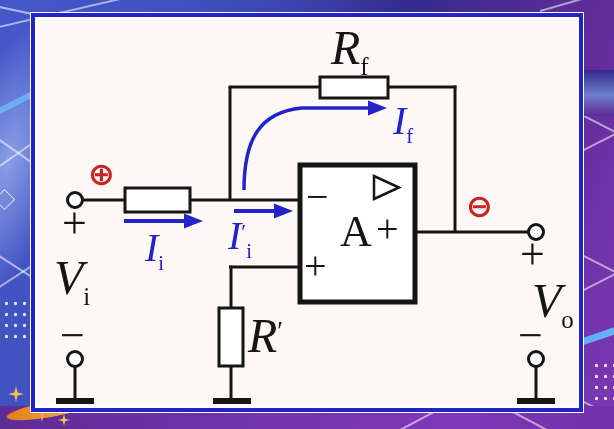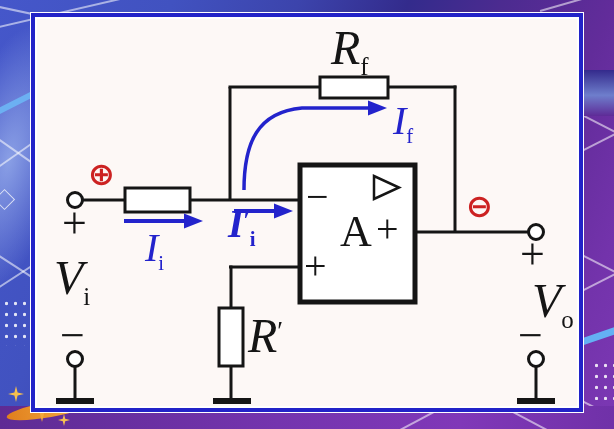--- a/index.html
+++ b/index.html
@@ -126,21 +126,21 @@
     </g>
   </svg>
 
 
   <span class="clabel" style="left:331px;top:24px;"><span>R</span><sub>f</sub></span>
 
   <span class="clabel" style="left:248px;top:312px;"><span>R</span><span class="prime">′</span></span>
 
   <span class="clabel blue" style="left:145px;top:208px;margin-top:20px;"><span>I</span><sub>i</sub></span>
 
-  <span class="clabel blue" style="left:228px;top:204px;font-weight:bold;"><span>I</span><span class="prime">′</span><sub>i</sub></span>
+  <span class="clabel blue" style="left:228px;top:216px;"><span>I</span><span class="prime">′</span><sub>i</sub></span>
 
   <span class="clabel blue" style="left:393px;top:101px;"><span>I</span><sub>f</sub></span>
 
   <span class="clabel" style="left:54px;top:254px;"><span>V</span><sub>i</sub></span>
 
   <span class="clabel" style="left:532px;top:277px;"><span>V</span><sub>o</sub></span>
 
   <span class="sign" style="left:62px;top:202px;">+</span>
   <span class="sign" style="left:60px;top:314px;">−</span>
   <span class="sign" style="left:520px;top:233px;">+</span>

